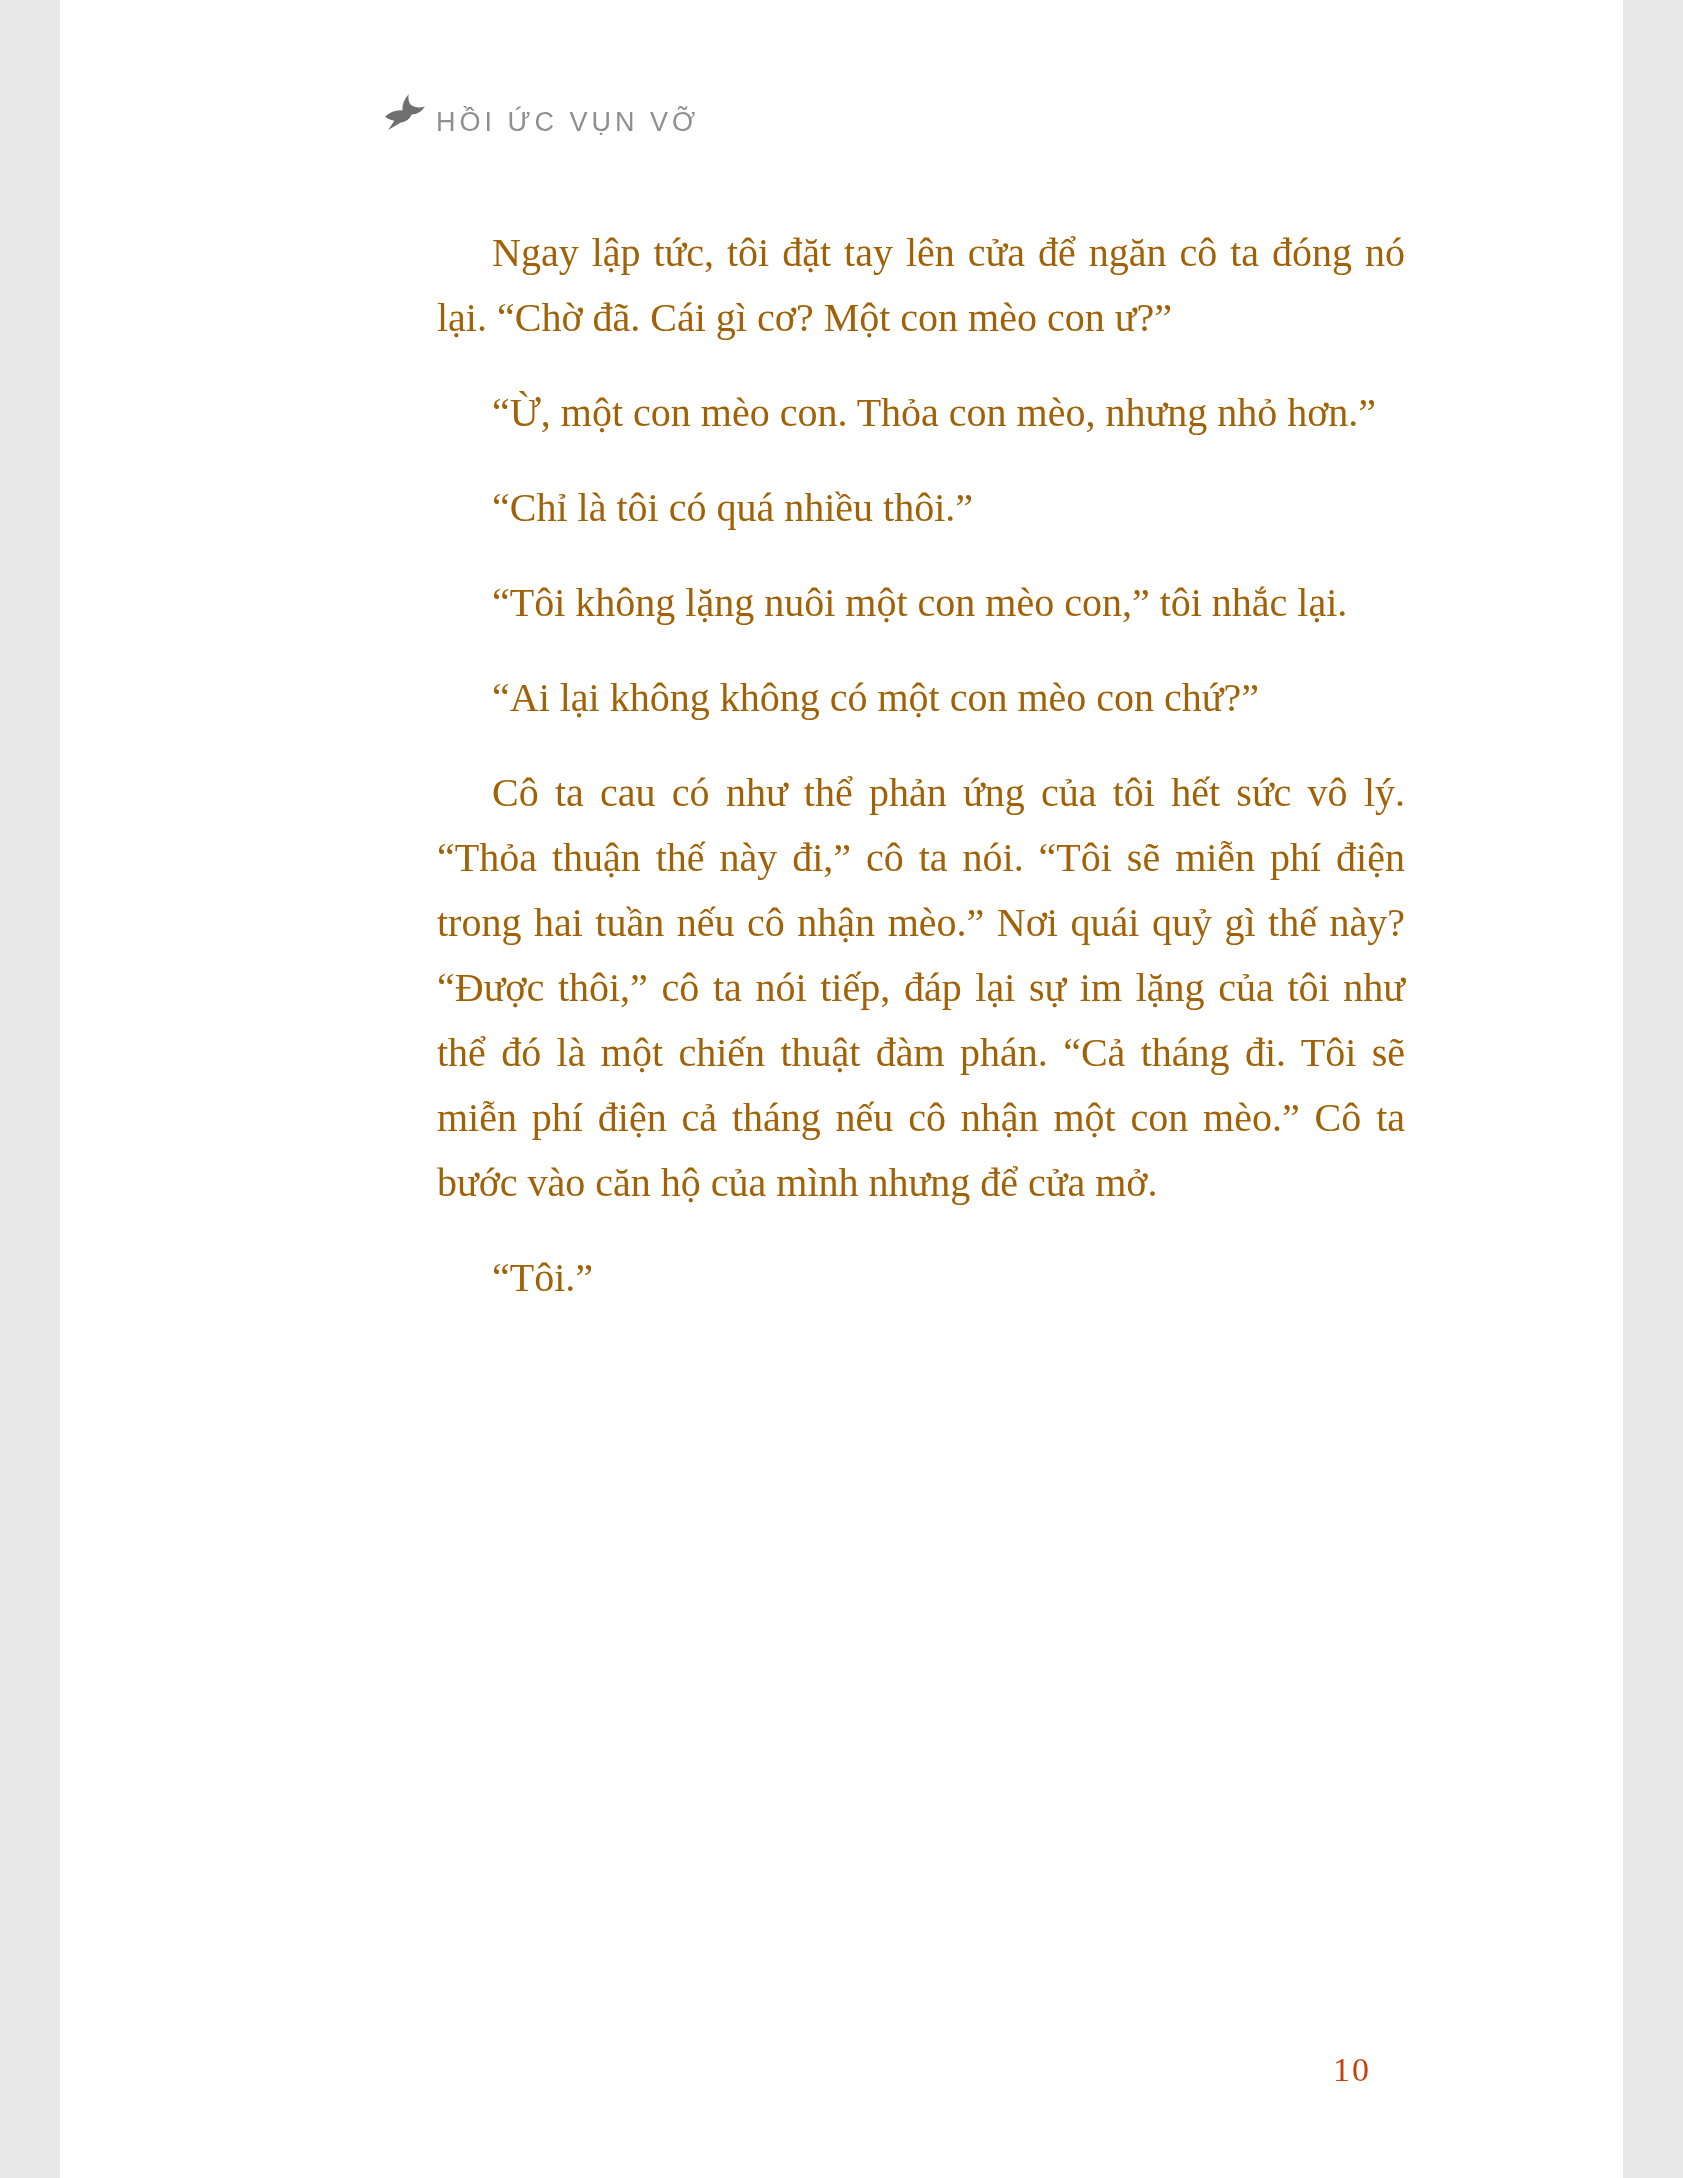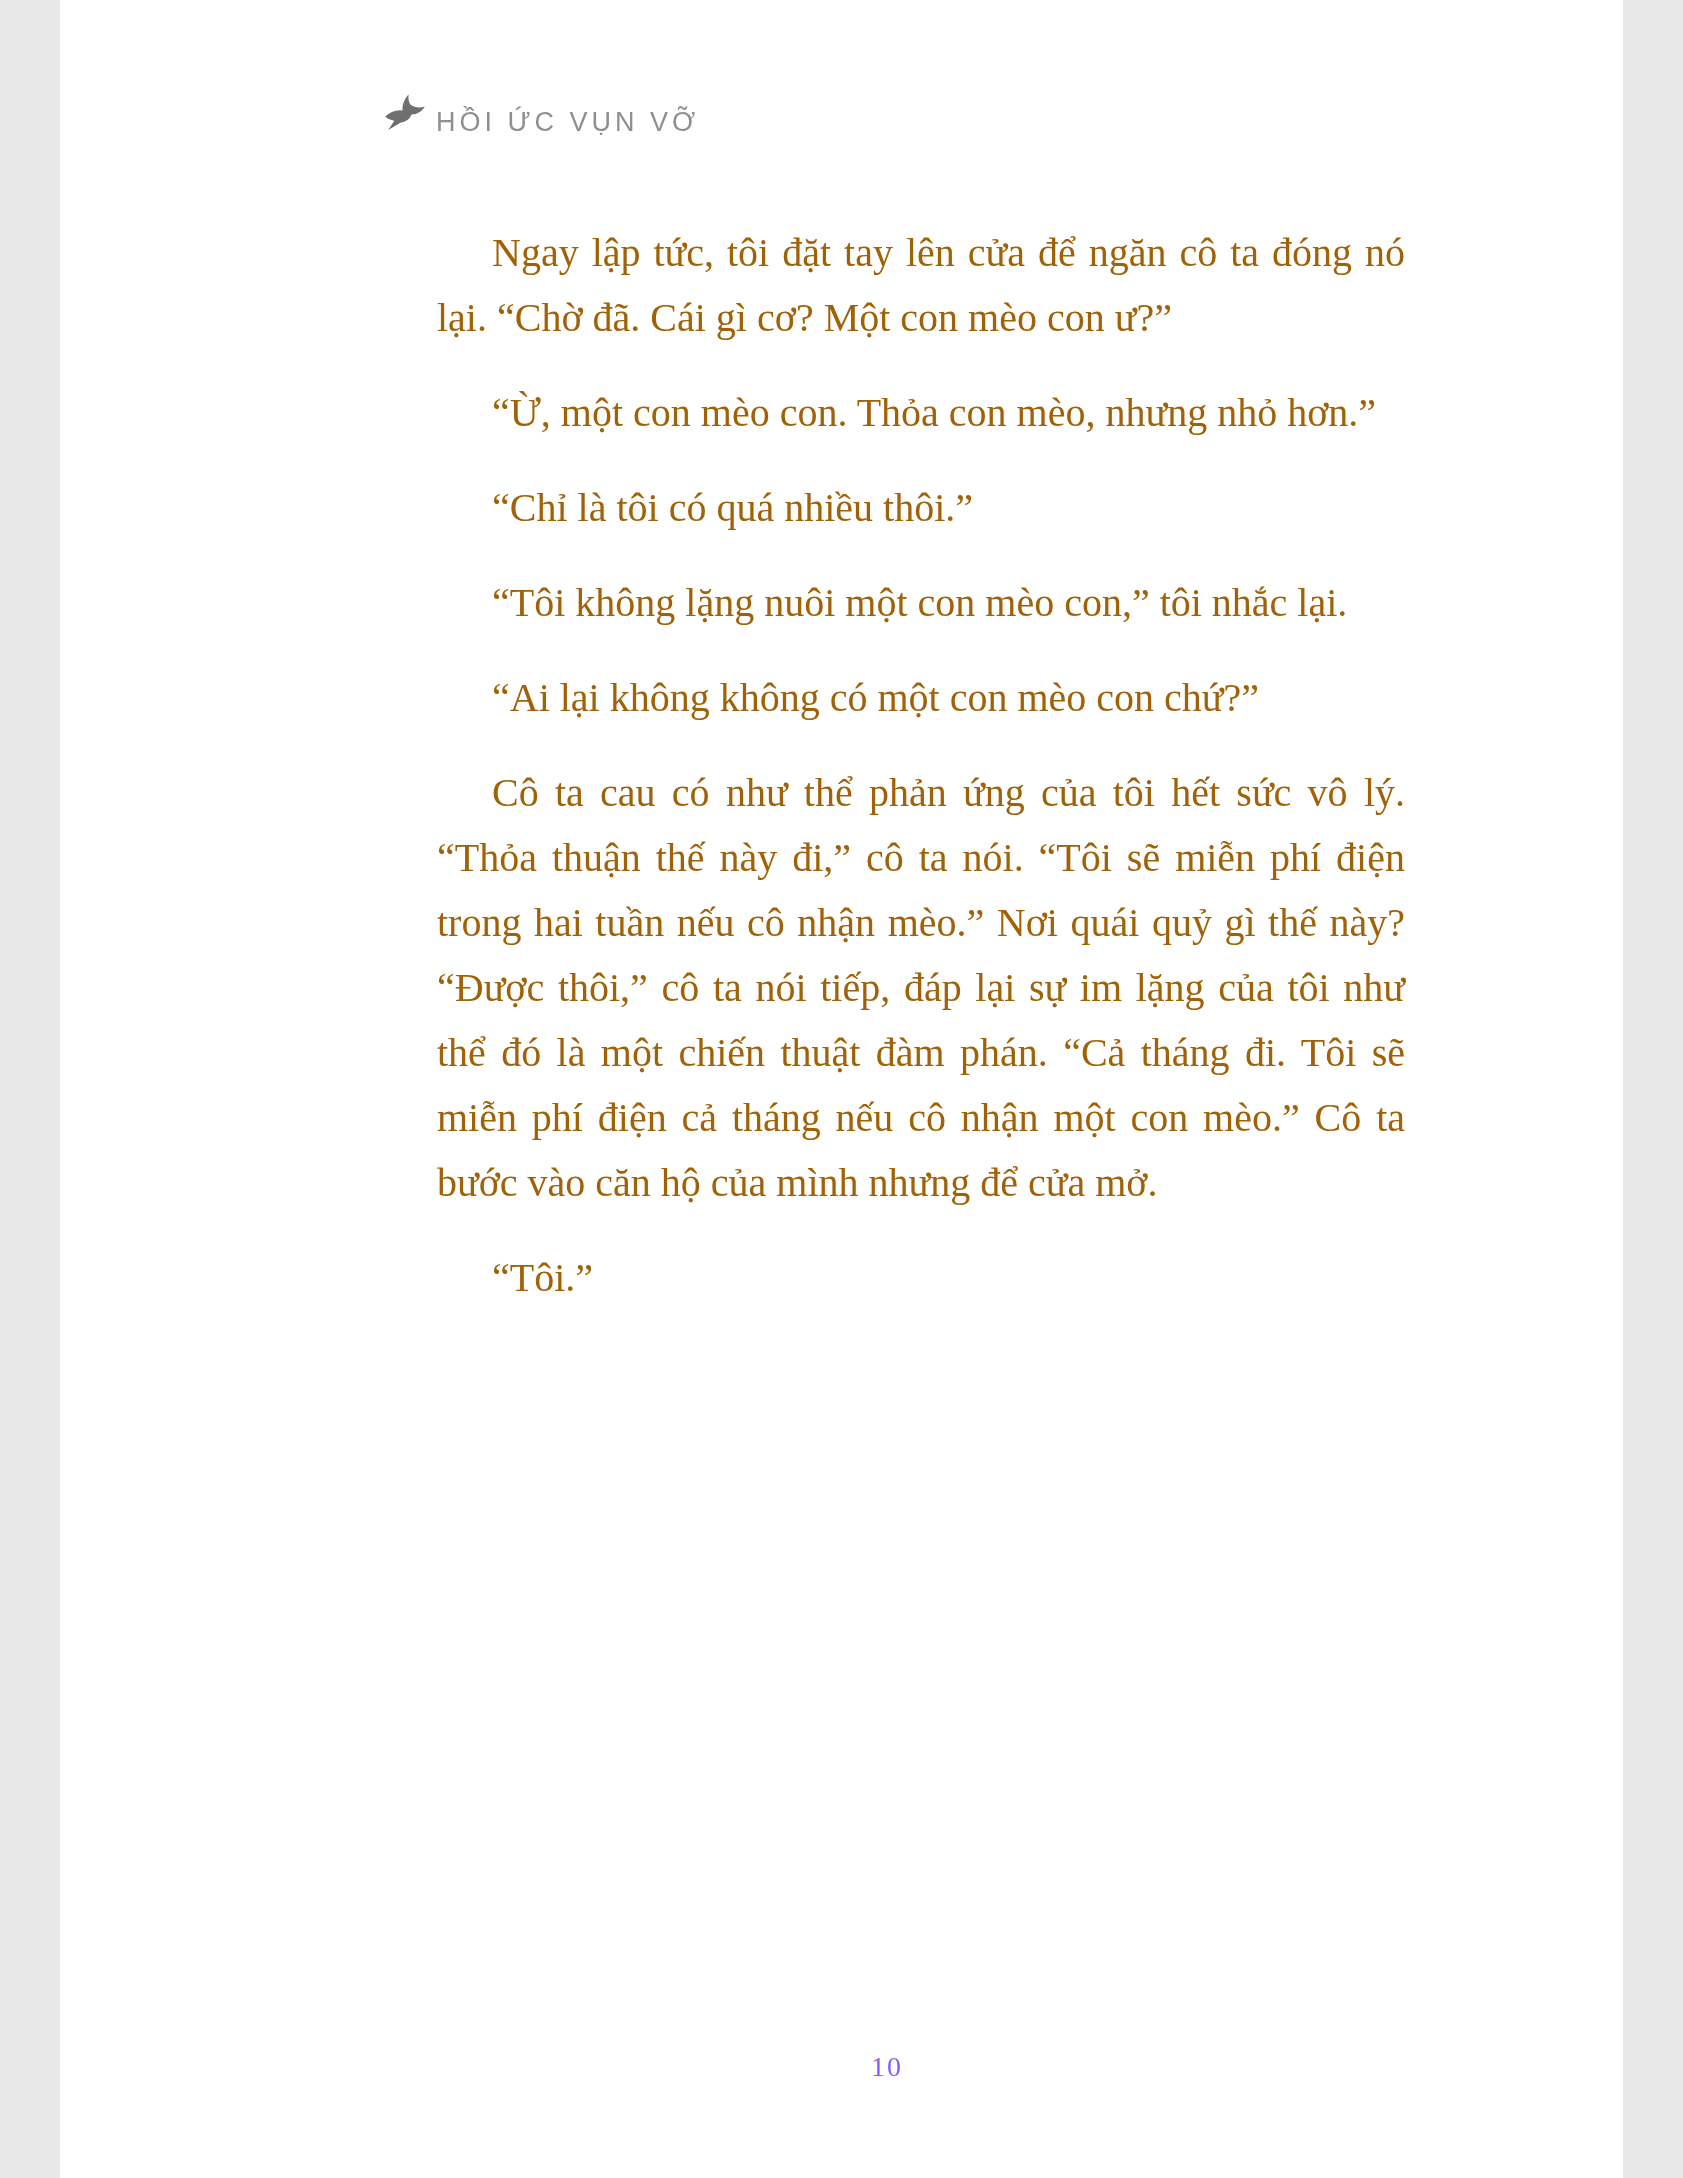--- a/index.html
+++ b/index.html
@@ -56,24 +56,24 @@
   }
   .body-text p {
     margin: 0 0 30px 0;
     text-indent: 55px;
   }
   .page-number {
     position: absolute;
     top: 2051px;
     left: 343px;
     width: 968px;
-    text-align: center;
-    font-size: 28px;
+    text-align: right;
+    font-size: 34px;
     letter-spacing: 2px;
-    color: #8b5cf6;
+    color: #c2410c;
     font-family: "Liberation Serif", "DejaVu Serif", serif;
   }
 </style>
 </head>
 <body>
 
 <div class="page">
 
   <div class="running-header">
     <span class="bird-icon">

